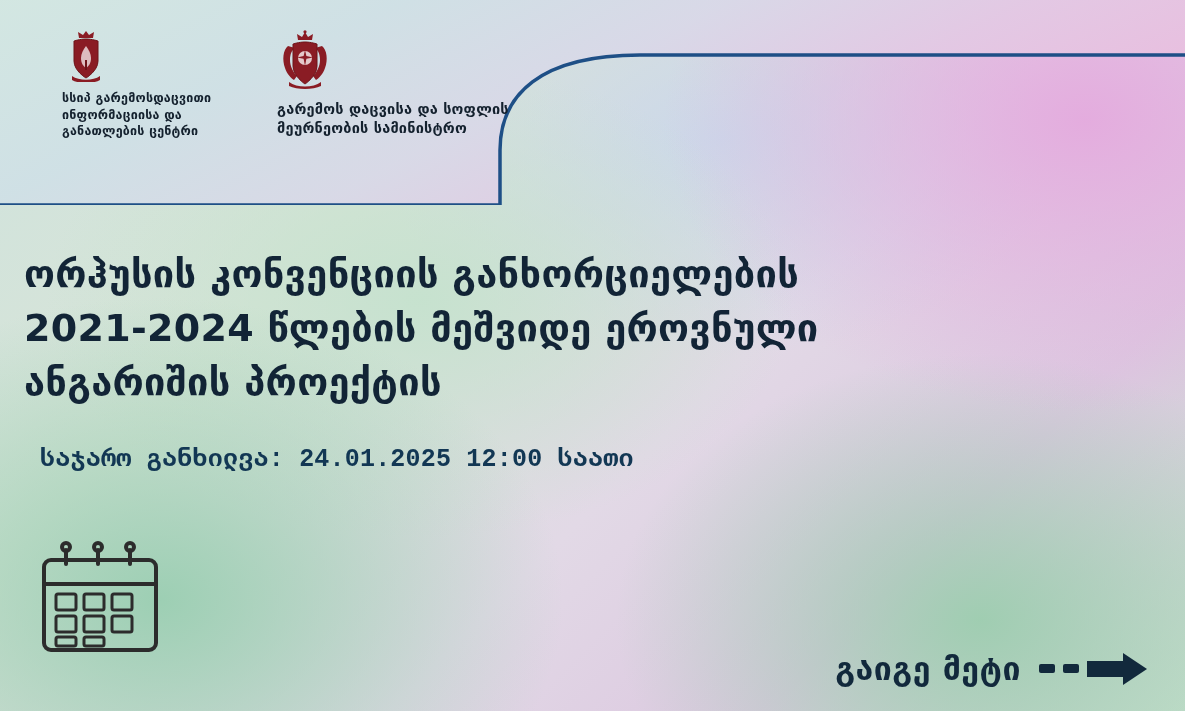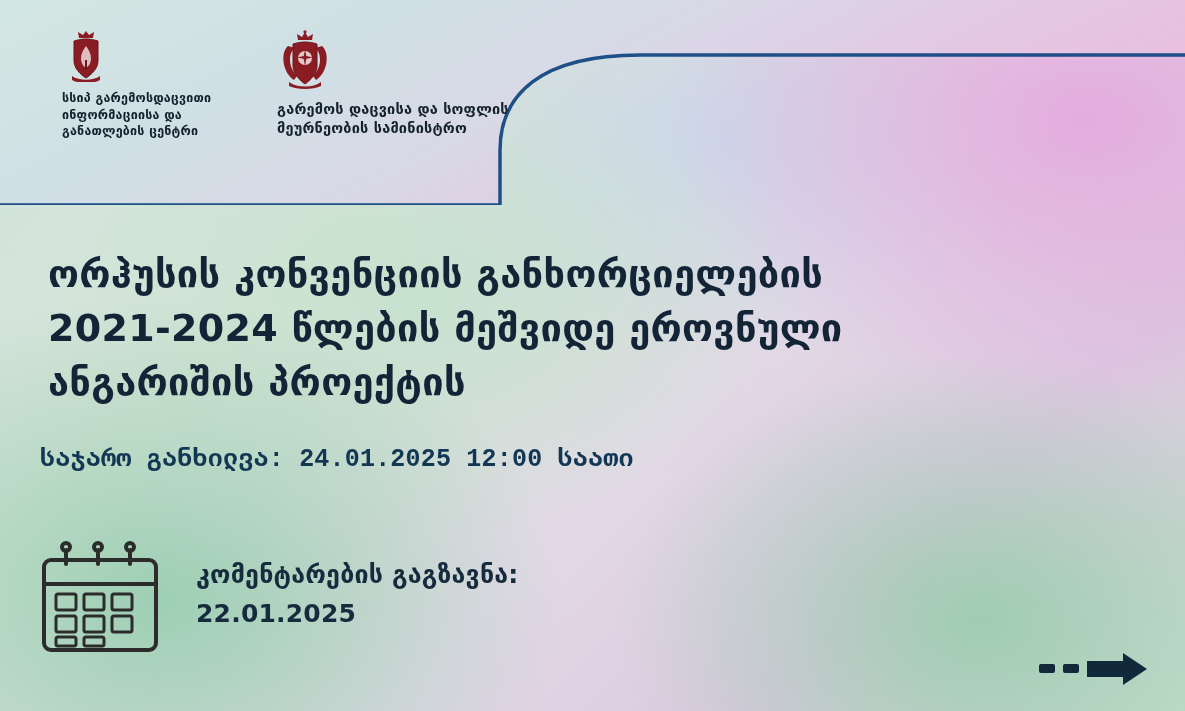--- a/index.html
+++ b/index.html
@@ -56,21 +56,21 @@
     color: #14212e;
     line-height: 1.32;
     letter-spacing: 0.2px;
   }
   .logo-text.first { font-size: 14.5px; width: 270px; }
   .logo-text.second { font-size: 12.5px; width: 215px; }
 
   
   #title {
     position: absolute;
-    left: 48px;
+    left: 24px;
     top: 248px;
     width: 980px;
     font-family: "DejaVu Sans", sans-serif;
     font-weight: bold;
     font-size: 38px;
     line-height: 1.42;
     color: #122436;
     letter-spacing: 0.3px;
   }
 
@@ -213,27 +213,24 @@
           <rect x="48" y="62" width="20" height="16" rx="2"></rect>
           <rect x="76" y="62" width="20" height="16" rx="2"></rect>
           <rect x="20" y="84" width="20" height="16" rx="2"></rect>
           <rect x="48" y="84" width="20" height="16" rx="2"></rect>
           <rect x="76" y="84" width="20" height="16" rx="2"></rect>
           <rect x="20" y="105" width="20" height="9" rx="2"></rect>
           <rect x="48" y="105" width="20" height="9" rx="2"></rect>
         </g>
       </svg>
     </span>
-    <div id="comment-text">
-      <div>კომენტარების გაგზავნა:</div>
-      <div>22.01.2025</div>
-    </div>
   </div>
 
   <div id="cta">
+    <span id="cta-label">გაიგე მეტი</span>
     <span id="cta-arrow">
       <svg viewBox="0 0 112 40" width="112" height="40" xmlns="http://www.w3.org/2000/svg">
         <rect x="0" y="15" width="16" height="9" rx="2" fill="#12293c"></rect>
         <rect x="24" y="15" width="16" height="9" rx="2" fill="#12293c"></rect>
         <path d="M48 12 L84 12 L84 4 L108 20 L84 36 L84 28 L48 28 Z" fill="#12293c"></path>
       </svg>
     </span>
   </div>
 
 </div>

